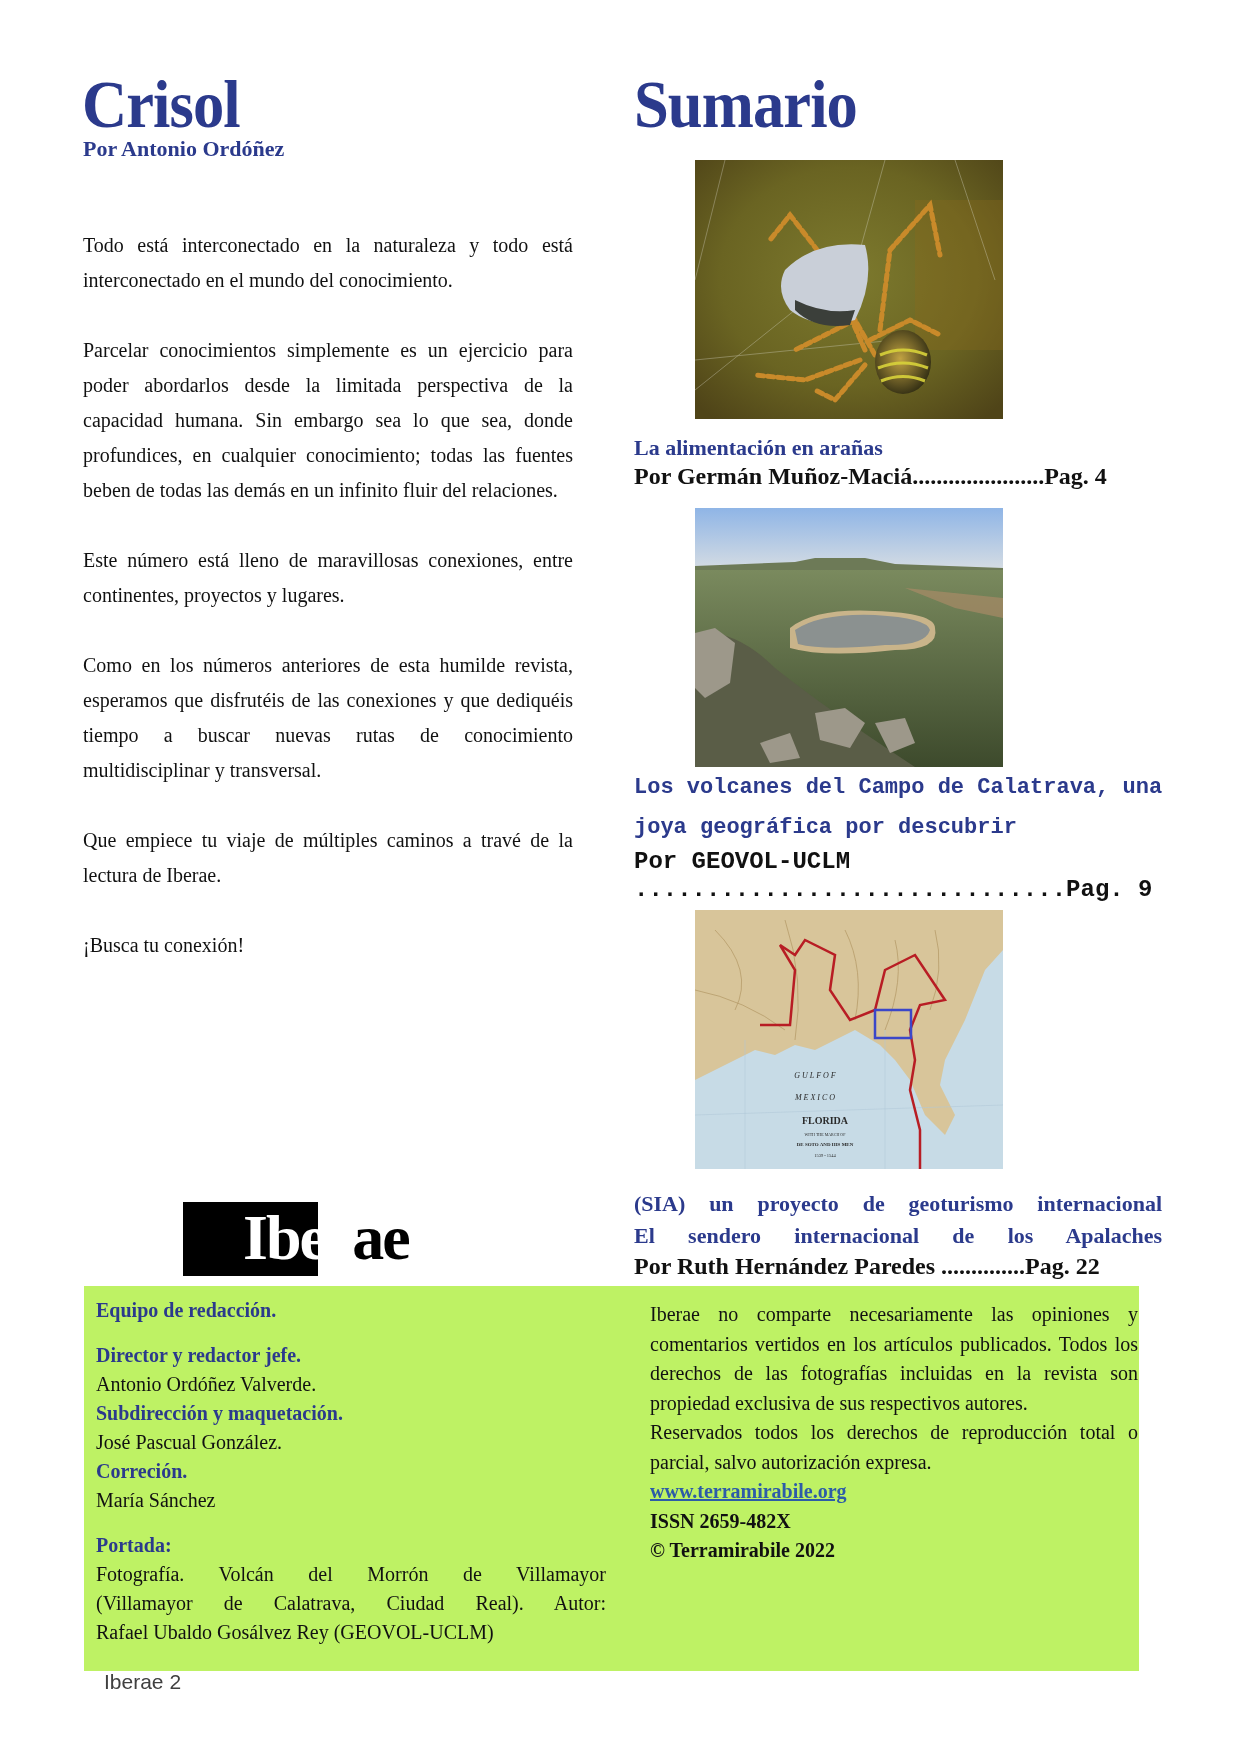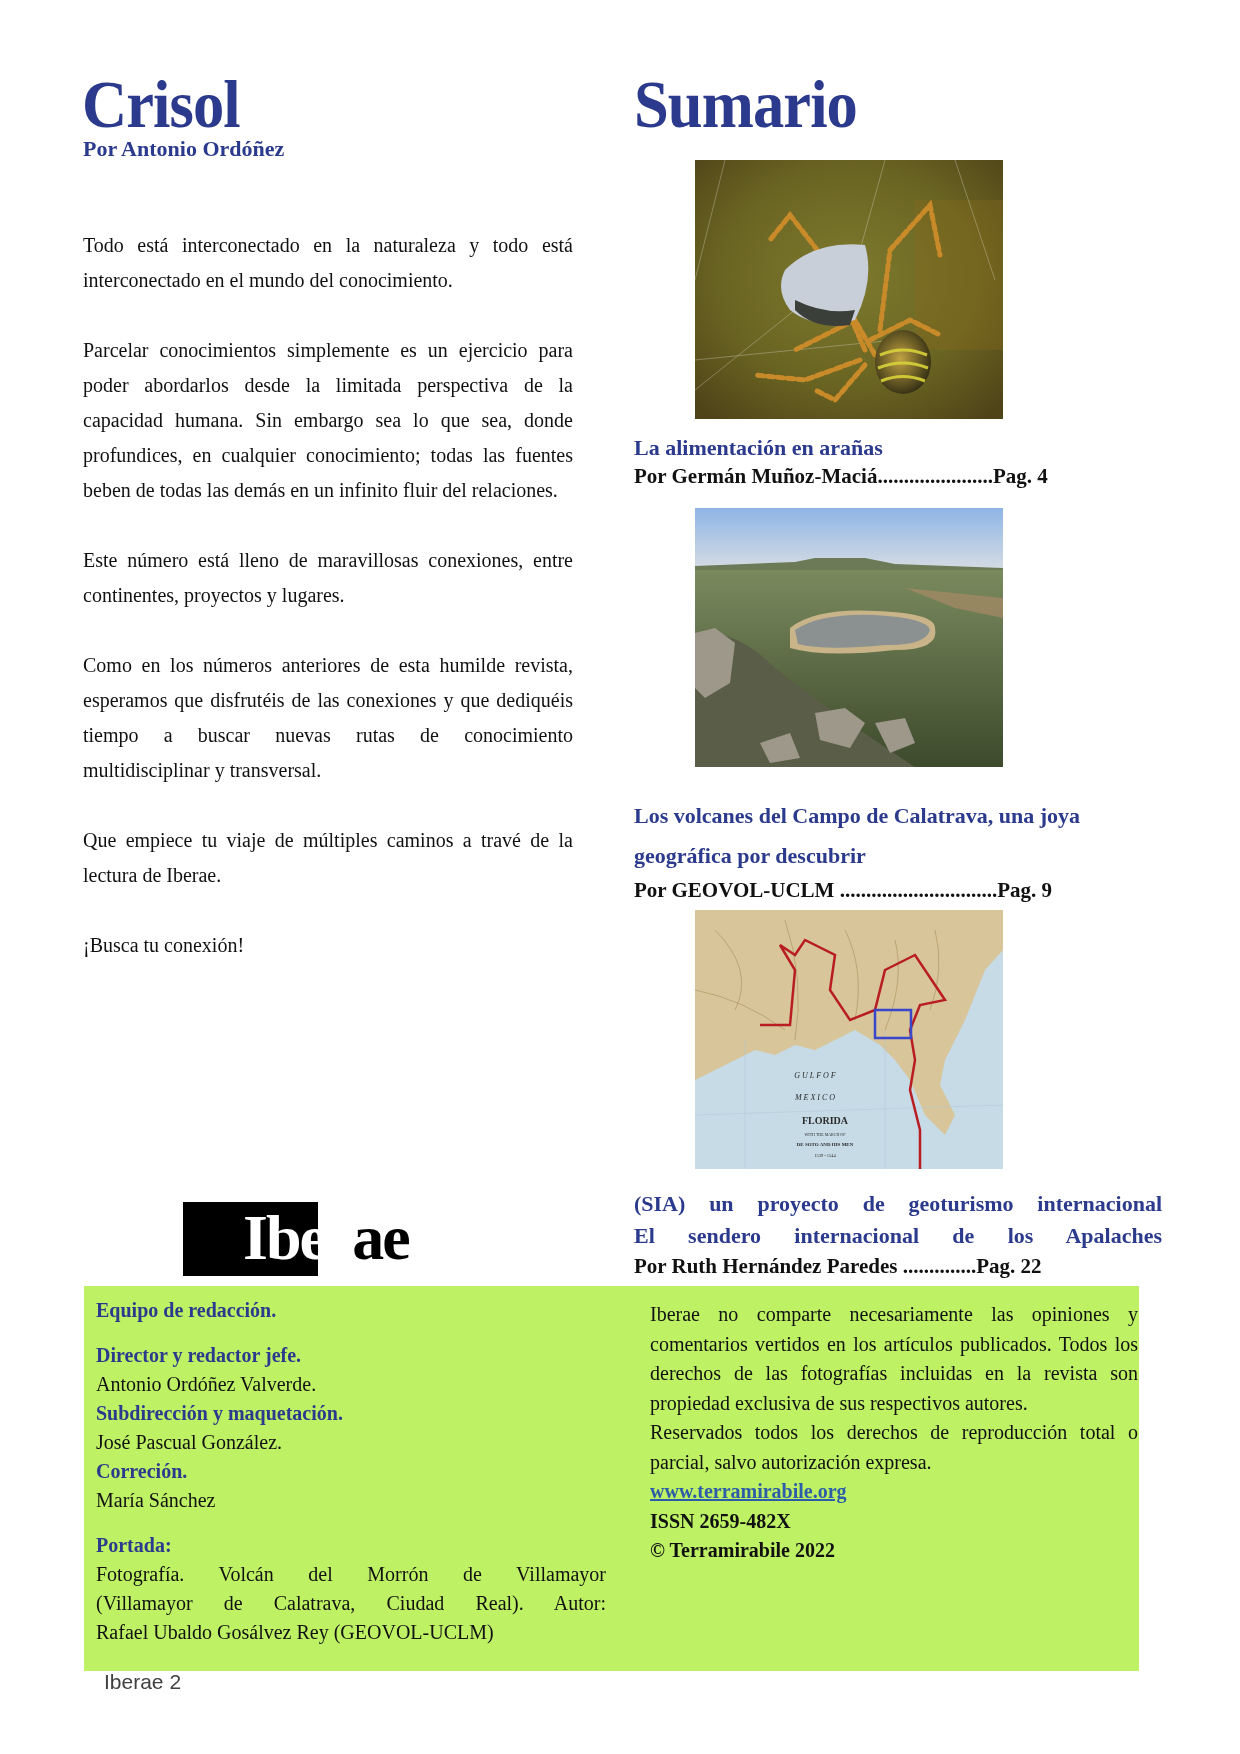--- a/index.html
+++ b/index.html
@@ -16,23 +16,23 @@
     
     .sumario-title { position: absolute; left: 634px; top: 68px; font-size: 68px; font-weight: bold; line-height: 72px; letter-spacing: -1px; transform: scaleX(0.92); transform-origin: left; }
     .photo { position: absolute; left: 695px; width: 308px; height: 259px; overflow: hidden; text-align: center; }
     .photo svg { width: 100%; height: 100%; display: block; }
     .photo-spider { top: 160px; }
     .photo-volcano { top: 508px; }
     .photo-map { top: 910px; }
 
     .toc-entry { position: absolute; left: 634px; width: 530px; }
     .toc-title { font-size: 22px; font-weight: bold; line-height: 28px; }
-    .toc-byline { font-size: 21px; font-weight: bold; line-height: 28px; color: #111; }
+    .toc-byline { font-size: 24px; font-weight: bold; line-height: 28px; color: #111; }
     .toc-1 { top: 434px; }
-    .toc-2 { top: 796px; }
+    .toc-2 { top: 768px; font-family: Liberation Mono, monospace; }
     .toc-2 .toc-title { line-height: 40px; }
     .toc-3 { top: 1188px; width: 528px; }
     .toc-3 .toc-title { text-align: justify; text-align-last: justify; line-height: 32px; }
     .toc-3 .toc-title span { display: block; }
 
     
     .logo { position: absolute; left: 183px; top: 1202px; width: 260px; height: 74px; }
     .logo-box { position: absolute; left: 0; top: 0; width: 135px; height: 74px; background: #000; }
     .logo-text { position: absolute; left: 60px; top: 6px; font-size: 64px; font-weight: bold; letter-spacing: -2px; line-height: 60px; color: #000; }
     .logo-text .inv { color: #fff; }

